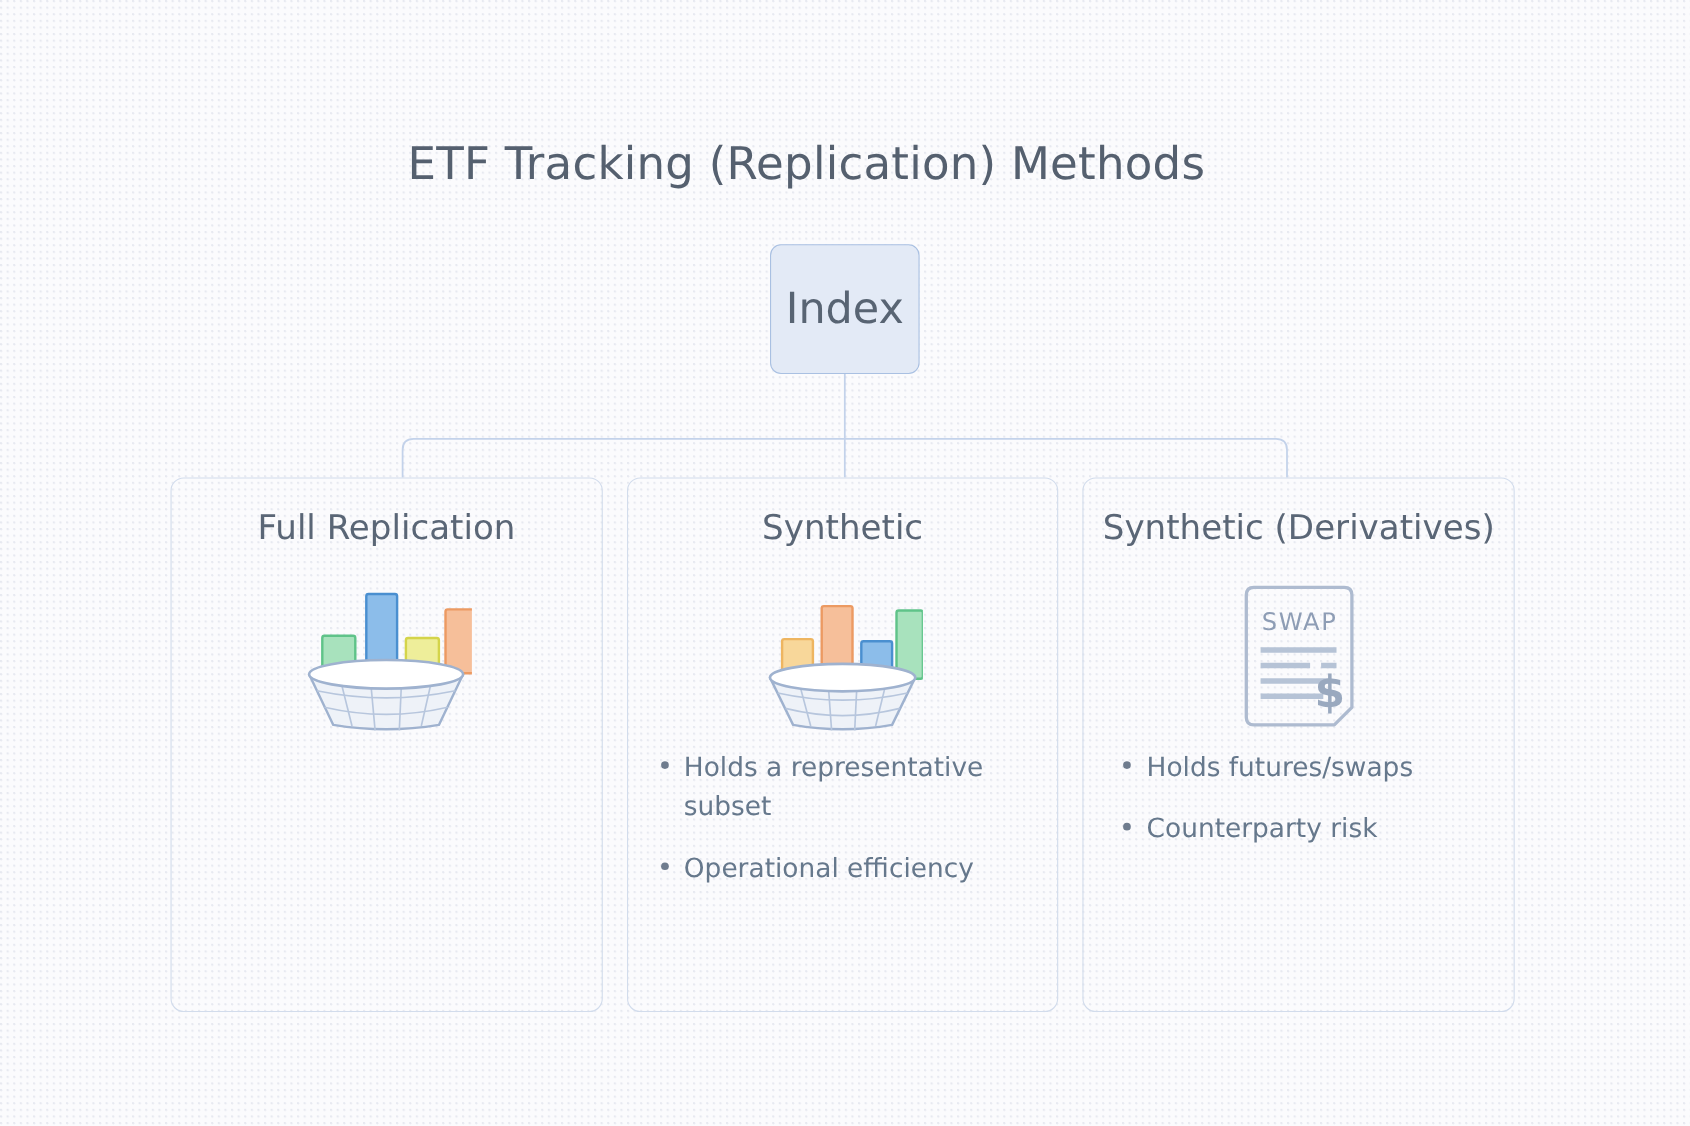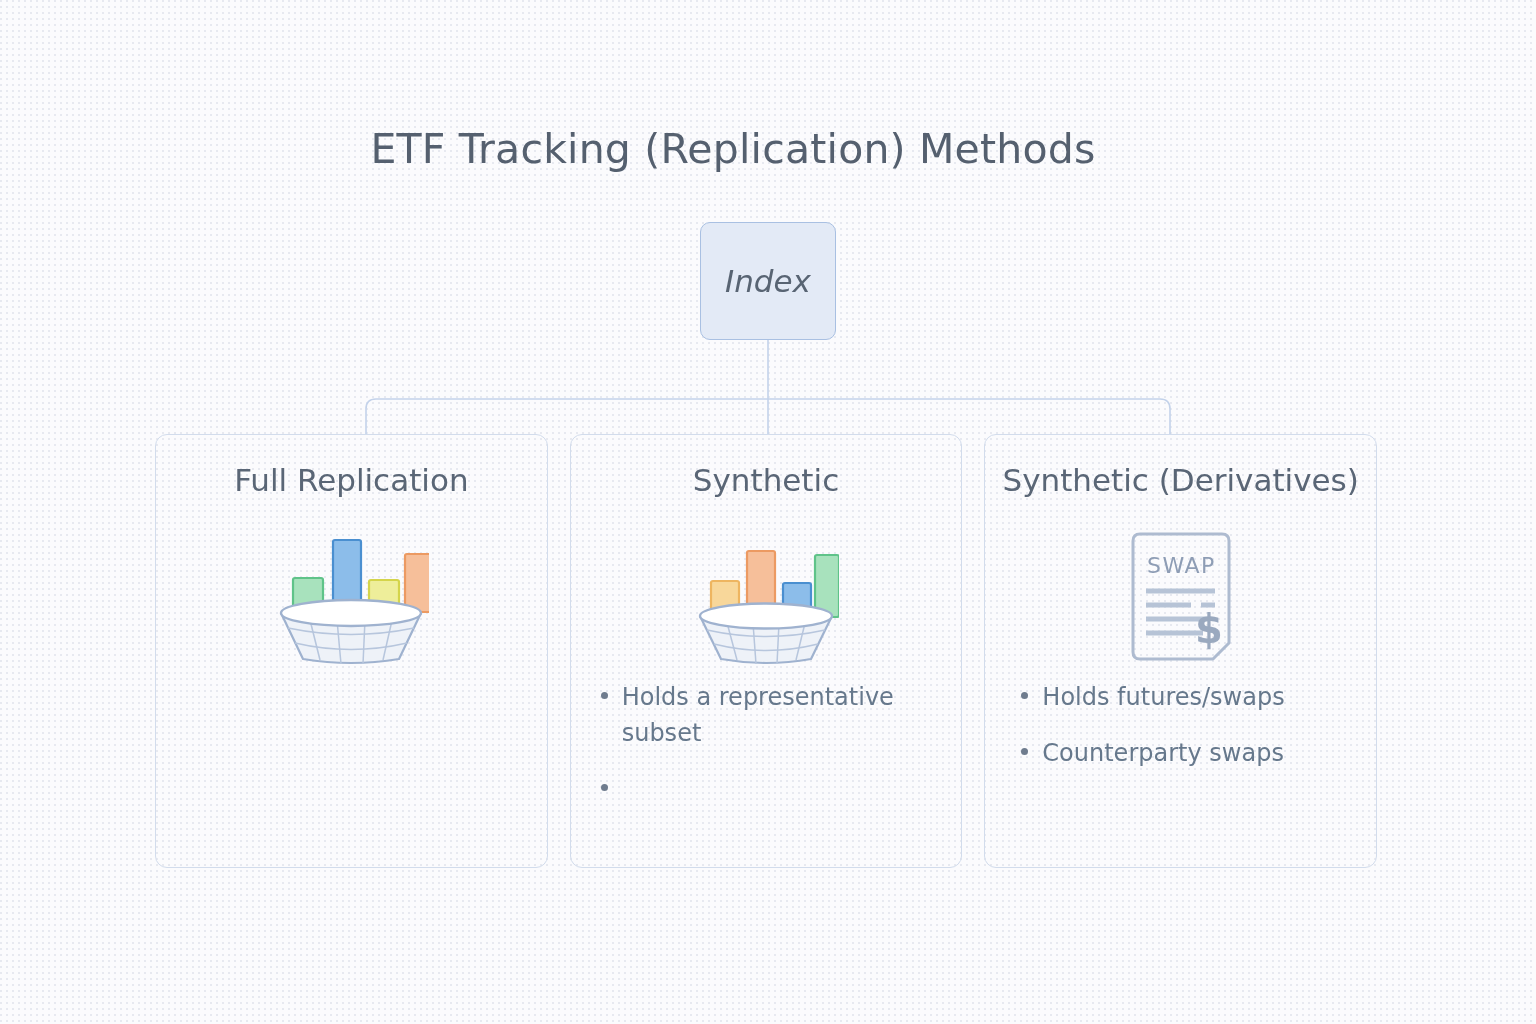--- a/index.html
+++ b/index.html
@@ -41,43 +41,42 @@
     width: 136px;
     height: 118px;
     background: #e3eaf6;
     border: 1.6px solid #a9c0e2;
     border-radius: 10px;
     display: flex;
     align-items: center;
     justify-content: center;
   }
   .index-node .label {
-    font-size: 31px;
+    font-size: 39px;
     color: #586473;
     font-weight: 400;
-    font-style: italic;
   }
 
   
   .connectors {
     position: absolute;
     left: 0;
     top: 0;
     width: 1536px;
     height: 1024px;
     pointer-events: none;
   }
 
   
   .cards {
     position: absolute;
     left: 155px;
     top: 434px;
     width: 1222px;
-    height: 434px;
+    height: 486px;
     display: flex;
     gap: 22px;
   }
 
   .card {
     flex: 1 1 0;
     border: 1.5px solid #d2dcec;
     border-radius: 12px;
     background: transparent;
     position: relative;
@@ -219,20 +218,21 @@
       </svg>
     </div>
 
     <div class="bullets">
       <div class="bullet">
         <span class="bullet-dot"></span>
         <span class="bullet-text">Holds a representative subset</span>
       </div>
       <div class="bullet">
         <span class="bullet-dot"></span>
+        <span class="bullet-text">Operational efficiency</span>
       </div>
     </div>
   </div>
 
   <div class="card card-3">
     <div class="card-title">Synthetic (Derivatives)</div>
 
     <div class="card-icon">
       <svg width="112" height="134" viewBox="0 0 112 134">
 
@@ -252,18 +252,18 @@
       </svg>
     </div>
 
     <div class="bullets">
       <div class="bullet">
         <span class="bullet-dot"></span>
         <span class="bullet-text">Holds futures/swaps</span>
       </div>
       <div class="bullet">
         <span class="bullet-dot"></span>
-        <span class="bullet-text">Counterparty swaps</span>
+        <span class="bullet-text">Counterparty risk</span>
       </div>
     </div>
   </div>
 
 </div>
 
 </body></html>

